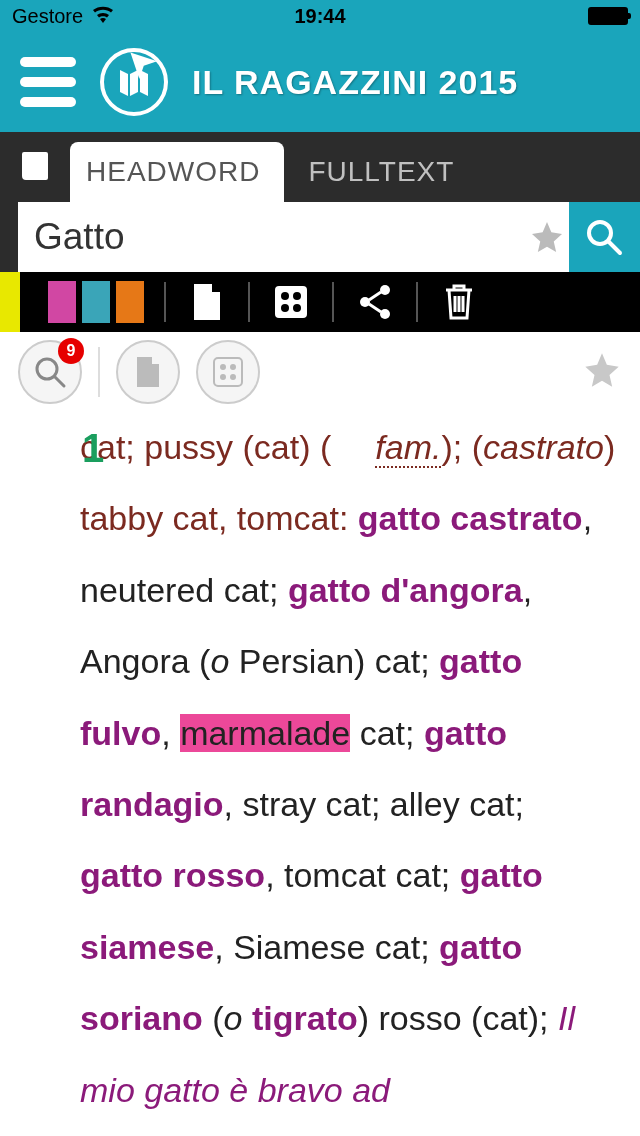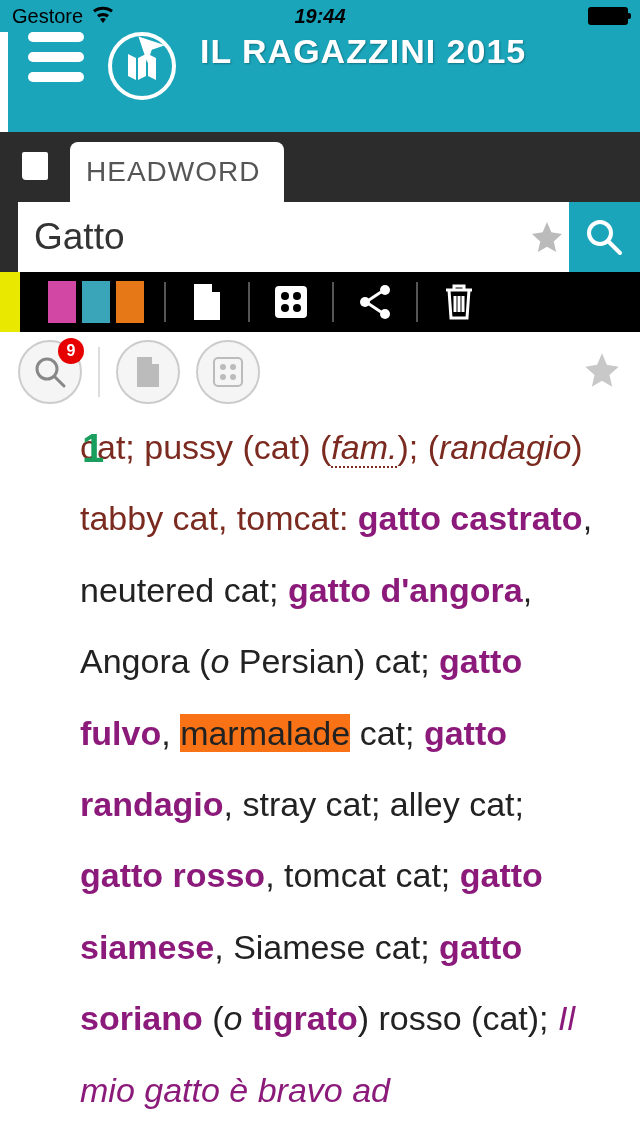--- a/index.html
+++ b/index.html
@@ -1,23 +1,23 @@
 <!DOCTYPE html>
 <html><head>
 <meta charset="utf-8">
 <style>
 * { margin: 0; padding: 0; box-sizing: border-box; }
 body { font-family: -apple-system, 'Helvetica Neue', Arial, sans-serif; width: 640px; height: 1136px; background: #fff; overflow: hidden; }
 .status-bar { height: 32px; background: #1aa5bb; display: flex; align-items: center; justify-content: space-between; padding: 0 12px; color: #000; font-size: 20px; font-weight: 500; }
 .status-left { display: flex; align-items: center; gap: 8px; }
-.status-center { position: absolute; left: 50%; transform: translateX(-50%); font-weight: 600; font-style: italic; }
+.status-center { position: absolute; left: 50%; transform: translateX(-50%); font-weight: 600; }
 .wifi-icon { display: inline-block; }
 .battery { width: 40px; height: 18px; border: 2px solid #000; border-radius: 3px; position: relative; background: #000; }
 .battery::after { content: ''; position: absolute; right: -5px; top: 4px; width: 3px; height: 6px; background: #000; border-radius: 0 2px 2px 0; }
-.header { height: 100px; background: #1aa5bb; display: flex; padding: 0 20px; gap: 24px; margin-left: 8px; }
+.header { height: 100px; background: #1aa5bb; display: flex; align-items: center; padding: 0 20px; gap: 24px; }
 .hamburger { display: flex; flex-direction: column; gap: 10px; cursor: pointer; }
 .hamburger span { width: 56px; height: 10px; background: #fff; border-radius: 5px; }
 .logo-circle { width: 68px; height: 68px; border: 4px solid #fff; border-radius: 50%; display: flex; align-items: center; justify-content: center; position: relative; }
 .logo-circle svg { width: 40px; height: 40px; }
 .logo-arrow { position: absolute; top: -4px; right: -2px; }
 .app-title { color: #fff; font-size: 34px; font-weight: 700; text-shadow: 1px 1px 2px rgba(0,0,0,0.3); letter-spacing: 1px; }
 .tabs-row { background: #2c2c2c; display: flex; align-items: flex-end; height: 70px; }
 .tab-book-icon { width: 70px; height: 70px; background: #2c2c2c; display: flex; align-items: center; justify-content: center; }
 .tab { padding: 14px 24px; font-size: 28px; color: #c0c0c0; background: #2c2c2c; cursor: pointer; letter-spacing: 1px; }
 .tab.active { background: #fff; color: #555; border-radius: 8px 8px 0 0; padding-left: 16px; }
@@ -37,22 +37,22 @@
 .sub-toolbar { display: flex; align-items: center; padding: 8px 18px; gap: 16px; position: relative; }
 .circle-btn { width: 64px; height: 64px; border: 2px solid #ccc; border-radius: 50%; display: flex; align-items: center; justify-content: center; cursor: pointer; position: relative; background: #f5f5f5; }
 .badge { position: absolute; top: -4px; right: -4px; background: #e60000; color: #fff; border-radius: 50%; width: 26px; height: 26px; font-size: 16px; font-weight: 700; display: flex; align-items: center; justify-content: center; }
 .vsep { width: 2px; height: 50px; background: #ddd; }
 .star-right { position: absolute; right: 18px; top: 18px; }
 .content { padding: 0 24px 0 80px; font-size: 34px; line-height: 2.1; color: #222; position: relative; }
 .sense-num { position: absolute; left: 82px; top: -6px; font-size: 40px; font-weight: 900; color: #1a9e5e; }
 .maroon { color: #7b2a20; }
 .italic { font-style: italic; }
 .bold-purple { color: #8b1a7a; font-weight: 700; margin-top: 16px; }
-.dotted { border-bottom: 2px dotted #7b2a20; }
-.hl { background: #f97316; }
+.dotted { border-bottom: 2px dotted #7b2a20; margin-left: 44px; }
+.hl { background: #ec4899; }
 .purple-italic { color: #8b1a7a; font-style: italic; }
 </style>
 </head>
 <body>
 
 <div class="status-bar">
   <div class="status-left">
     <span>Gestore</span>
     <span class="wifi-icon">
       <svg width="24" height="18" viewBox="0 0 24 18">
@@ -81,20 +81,21 @@
   <div class="app-title">IL RAGAZZINI 2015</div>
 </div>
 
 <div class="tabs-row">
   <div class="tab-book-icon">
     <svg width="38" height="38" viewBox="0 0 38 38">
         <path d="M6 6 Q6 4 8 4 L30 4 Q32 4 32 6 L32 30 Q32 32 30 32 L10 32 Q6 32 6 28 Z M10 28 L30 28" fill="#fff"></path>
       </svg>
   </div>
   <div class="tab active">HEADWORD</div>
+  <div class="tab">FULLTEXT</div>
 </div>
 
 <div class="search-row">
   <input class="search-input" value="Gatto" style="">
   <div class="fav-in-search">
     <svg width="36" height="36" viewBox="0 0 24 24">
         <path d="M12 2l2.9 6.9L22 10l-5.5 5 1.6 7L12 18.5 5.9 22l1.6-7L2 10l7.1-1.1z" fill="#bbb"></path>
       </svg>
   </div>
   <div class="search-btn">
@@ -172,18 +173,18 @@
   <div class="star-right">
     <svg width="40" height="40" viewBox="0 0 24 24">
         <path d="M12 2l2.9 6.9L22 10l-5.5 5 1.6 7L12 18.5 5.9 22l1.6-7L2 10l7.1-1.1z" fill="#c8c8c8"></path>
       </svg>
   </div>
 </div>
 
 <div class="content">
   <span class="sense-num">1</span>
   <span class="maroon">cat; pussy (cat) (</span><span class="maroon italic dotted">fam.</span><span class="maroon">);</span>
-  <span class="maroon">(</span><span class="maroon italic">randagio</span><span class="maroon">) </span><span class="maroon">tabby cat, tomcat:</span>
+  <span class="maroon">(</span><span class="maroon italic">castrato</span><span class="maroon">) </span><span class="maroon">tabby cat, tomcat:</span>
   <span class="bold-purple">gatto castrato</span><span>, neutered cat;</span>
   <span class="bold-purple">gatto d'angora</span><span>, Angora (</span><span class="italic">o</span><span> Persian) cat; </span><span class="bold-purple">gatto fulvo</span><span>,</span>
   <span class="hl">marmalade</span><span> cat; </span><span class="bold-purple">gatto randagio</span><span>, stray cat; alley cat;</span>
   <span class="bold-purple">gatto rosso</span><span>, tomcat cat; </span><span class="bold-purple">gatto siamese</span><span>, Siamese cat; </span><span class="bold-purple">gatto soriano</span><span> (</span><span class="italic">o</span><span class="bold-purple"> tigrato</span><span>) rosso (cat); </span><span class="purple-italic">Il mio gatto è bravo ad</span>
 </div>
 
 </body></html>

